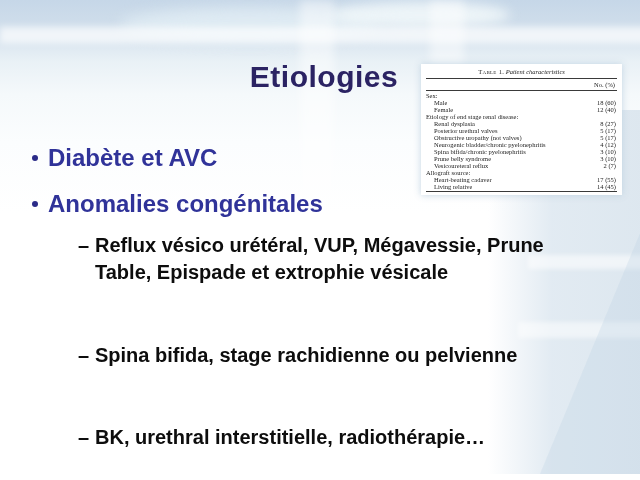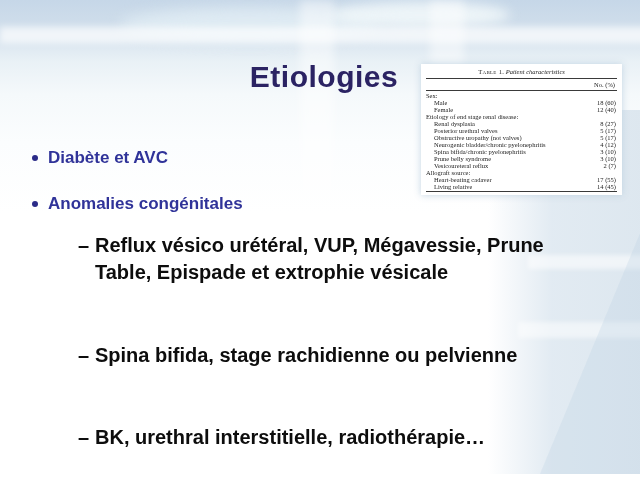--- a/index.html
+++ b/index.html
@@ -55,21 +55,21 @@
   
   .title{
     position:absolute;top:60px;left:0;width:100%;margin:0;
     text-align:center;font-size:30px;font-weight:bold;
     color:var(--title-color,#2b2363);letter-spacing:0.5px;
   }
 
   
   .item{position:absolute;white-space:nowrap;}
   .l1{
-    left:48px;font-size:17px;line-height:26px;font-weight:bold;
+    left:48px;font-size:24px;line-height:26px;font-weight:bold;
     color:var(--bullet-color,#303399);
   }
   .l1 .dot{
     position:absolute;left:-16px;top:10px;width:6px;height:6px;border-radius:50%;
     background:var(--dot-color,#2b2b88);
   }
   .l2{
     left:78px;display:flex;font-size:20px;line-height:27px;font-weight:bold;
     color:var(--body-color,#0d0d0d);white-space:normal;
   }

